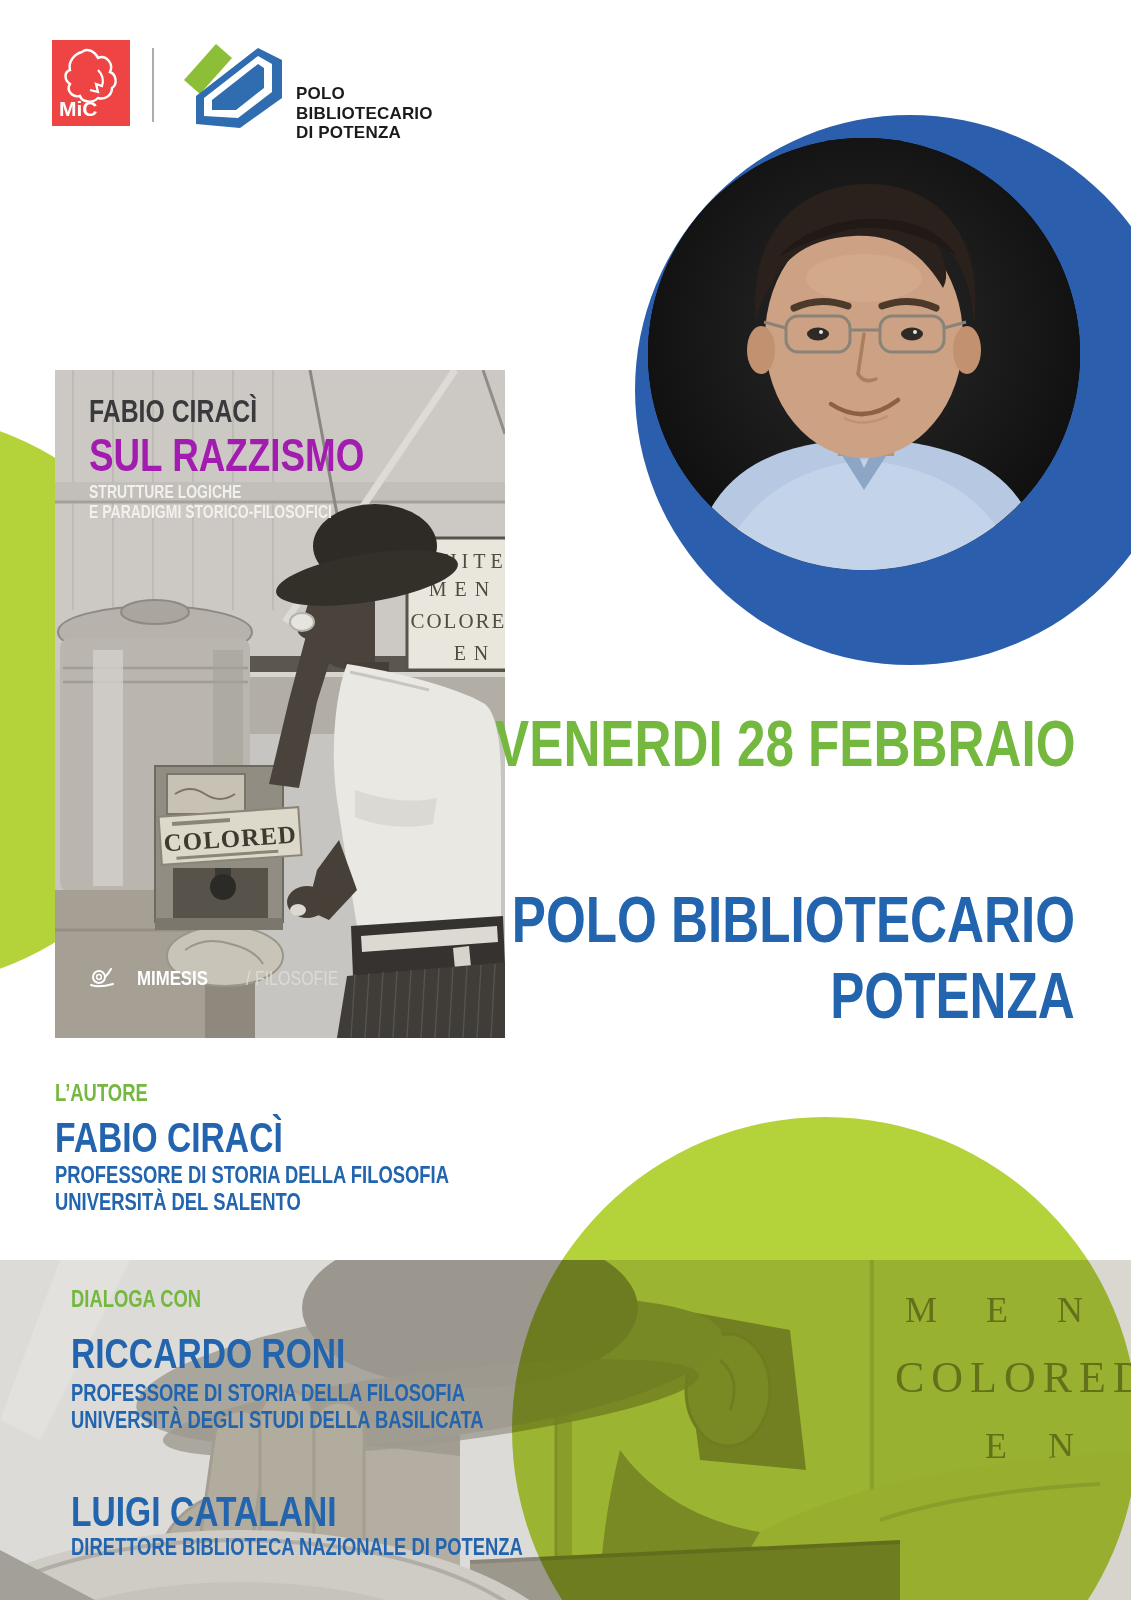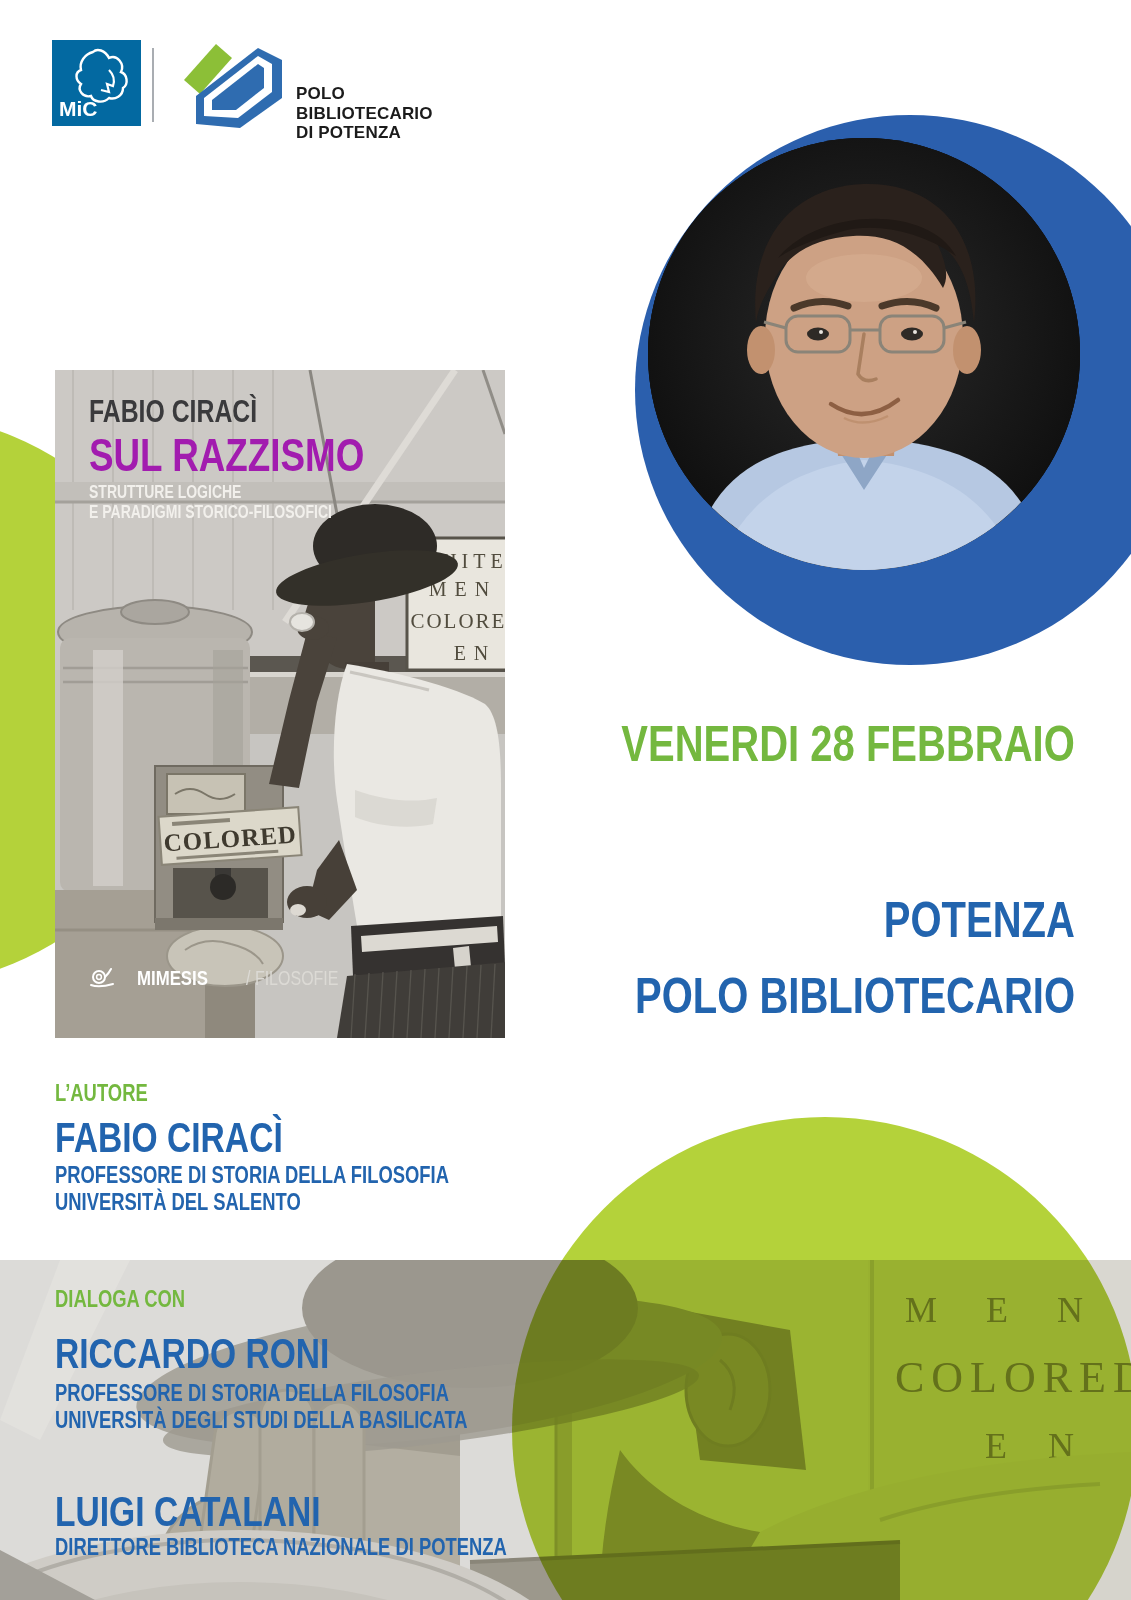--- a/index.html
+++ b/index.html
@@ -13,42 +13,42 @@
   .blue{color:#2264ae;}
   .green{color:#74b83f;}
   
   .circle{border-radius:50%;}
   .left-green-circle{left:-380px;top:415px;width:570px;height:570px;background:#b4d23a;z-index:1;}
   .blue-circle{left:635px;top:115px;width:550px;height:550px;background:#2b5fad;z-index:1;}
   .portrait-circle{left:648px;top:138px;width:432px;height:432px;overflow:hidden;z-index:2;background:#111;}
   .book-cover{left:55px;top:370px;width:450px;height:668px;z-index:2;overflow:hidden;background:#c7c5c1;}
   .cover-txt{position:absolute;left:34px;z-index:3;}
   
-  .mic-box{left:52px;top:40px;width:78px;height:86px;background:#0369a1;z-index:2;padding-left:11px;}
+  .mic-box{left:52px;top:40px;width:78px;height:86px;background:#ef4444;z-index:2;}
   .logo-divider{left:152px;top:48px;width:2px;height:74px;background:#a9adb2;z-index:2;}
   .polo-logo{left:170px;top:34px;width:116px;height:96px;z-index:2;}
   .org-name{left:296px;top:62px;z-index:2;font-size:17px;line-height:19.5px;font-weight:bold;color:#1b1b1b;letter-spacing:.2px;margin-top:22px;}
   
   .title-block{left:55px;top:186px;z-index:3;}
   .title-1{font-size:66px;line-height:74px;}
   .title-2{font-size:42px;line-height:50px;margin-top:8px;}
   
   .right-col{right:56px;text-align:right;z-index:3;}
-  .big{font-size:50px;line-height:76px;text-decoration:underline;}
+  .big{font-size:64px;line-height:76px;text-decoration:underline;}
   
   .author-block{left:55px;top:1078px;z-index:3;}
   .sec-heading{font-size:23px;line-height:30px;}
   .person-name{font-size:42px;line-height:48px;margin-top:6px;}
   .person-role{font-size:23px;line-height:26.5px;}
   
   .band{left:0;top:1260px;width:1131px;height:340px;z-index:3;}
   .band svg{position:absolute;left:0;top:0;}
   .band-text{position:absolute;left:55px;top:0;width:700px;z-index:6;}
   .green-circle-bottom{left:512px;top:1117px;width:626px;height:626px;background:#b4d23a;mix-blend-mode:multiply;z-index:4;}
-  .bt{position:absolute;left:0;}
+  .bt{position:absolute;left:16px;}
 </style>
 </head>
 <body>
 
 <div class="poster">
 
   <div class="abs circle left-green-circle"></div>
   <div class="abs circle blue-circle"></div>
 
   <div class="abs circle portrait-circle">
@@ -222,22 +222,22 @@
       </svg>
       <span class="cond" style="font-size:21px;color:#fff;">MIMESIS</span>
       <span class="cond" style="font-size:20px;color:#dcdad5;font-weight:normal;">/ FILOSOFIE</span>
     </div>
   </div>
 
   <div class="abs right-col" style="top:706px;">
     <div class="big"><span class="cond-r green">VENERDI 28 FEBBRAIO</span></div>
   </div>
   <div class="abs right-col" style="top:882px;">
+    <div class="big"><span class="cond-r blue">POLO BIBLIOTECARIO</span></div>
     <div class="big"><span class="cond-r blue">POTENZA</span></div>
-    <div class="big"><span class="cond-r blue">POLO BIBLIOTECARIO</span></div>
   </div>
 
   <div class="abs author-block">
     <div class="sec-heading"><span class="cond green">L’AUTORE</span></div>
     <div class="person-name"><span class="cond blue">FABIO CIRACÌ</span></div>
     <div class="person-role"><span class="cond blue">PROFESSORE DI STORIA DELLA FILOSOFIA</span></div>
     <div class="person-role"><span class="cond blue">UNIVERSITÀ DEL SALENTO</span></div>
   </div>
 
   <div class="abs band">

